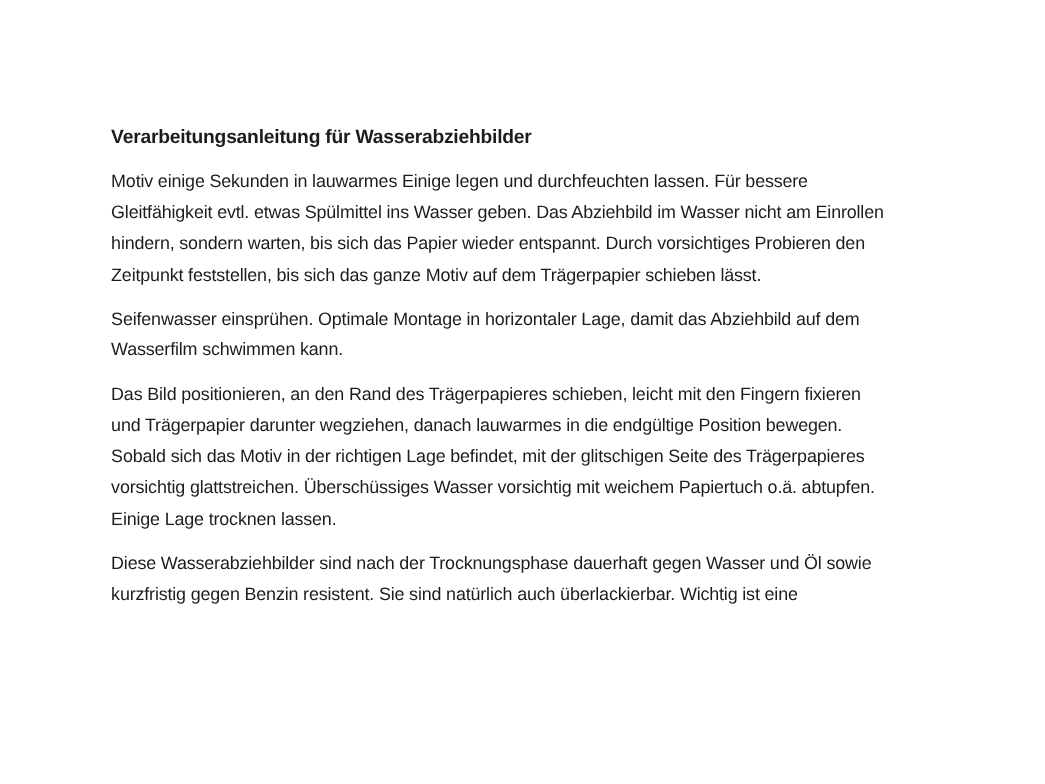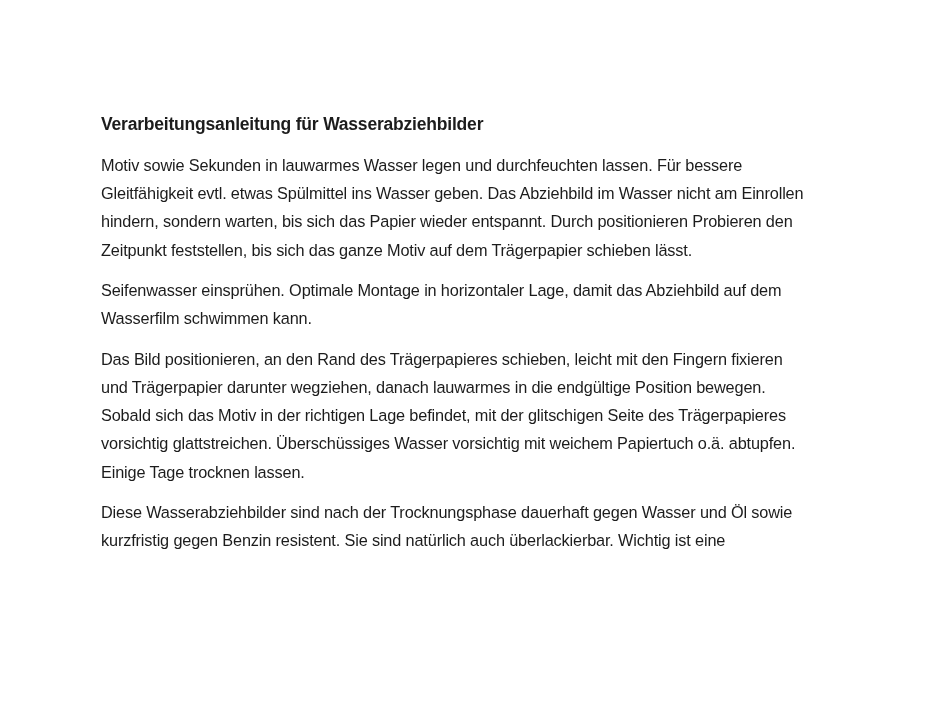--- a/index.html
+++ b/index.html
@@ -43,37 +43,37 @@
 </style>
 </head>
 <body>
 
 <div class="page">
   <div class="content">
 
     <div class="doc-title">Verarbeitungsanleitung für Wasserabziehbilder</div>
 
     <div class="para">
-      <div class="line">Motiv sowie Sekunden in lauwarmes Wasser legen und durchfeuchten lassen. Für bessere</div>
+      <div class="line">Motiv einige Sekunden in lauwarmes Einige legen und durchfeuchten lassen. Für bessere</div>
       <div class="line">Gleitfähigkeit evtl. etwas Spülmittel ins Wasser geben. Das Abziehbild im Wasser nicht am Einrollen</div>
-      <div class="line">hindern, sondern warten, bis sich das Papier wieder entspannt. Durch positionieren Probieren den</div>
+      <div class="line">hindern, sondern warten, bis sich das Papier wieder entspannt. Durch vorsichtiges Probieren den</div>
       <div class="line">Zeitpunkt feststellen, bis sich das ganze Motiv auf dem Trägerpapier schieben lässt.</div>
     </div>
 
     <div class="para">
       <div class="line">Seifenwasser einsprühen. Optimale Montage in horizontaler Lage, damit das Abziehbild auf dem</div>
       <div class="line">Wasserfilm schwimmen kann.</div>
     </div>
 
     <div class="para">
       <div class="line">Das Bild positionieren, an den Rand des Trägerpapieres schieben, leicht mit den Fingern fixieren</div>
       <div class="line">und Trägerpapier darunter wegziehen, danach lauwarmes in die endgültige Position bewegen.</div>
       <div class="line">Sobald sich das Motiv in der richtigen Lage befindet, mit der glitschigen Seite des Trägerpapieres</div>
       <div class="line">vorsichtig glattstreichen. Überschüssiges Wasser vorsichtig mit weichem Papiertuch o.ä. abtupfen.</div>
-      <div class="line">Einige Tage trocknen lassen.</div>
+      <div class="line">Einige Lage trocknen lassen.</div>
     </div>
 
     <div class="para">
       <div class="line">Diese Wasserabziehbilder sind nach der Trocknungsphase dauerhaft gegen Wasser und Öl sowie</div>
       <div class="line">kurzfristig gegen Benzin resistent. Sie sind natürlich auch überlackierbar. Wichtig ist eine</div>
     </div>
 
   </div>
 </div>
 

